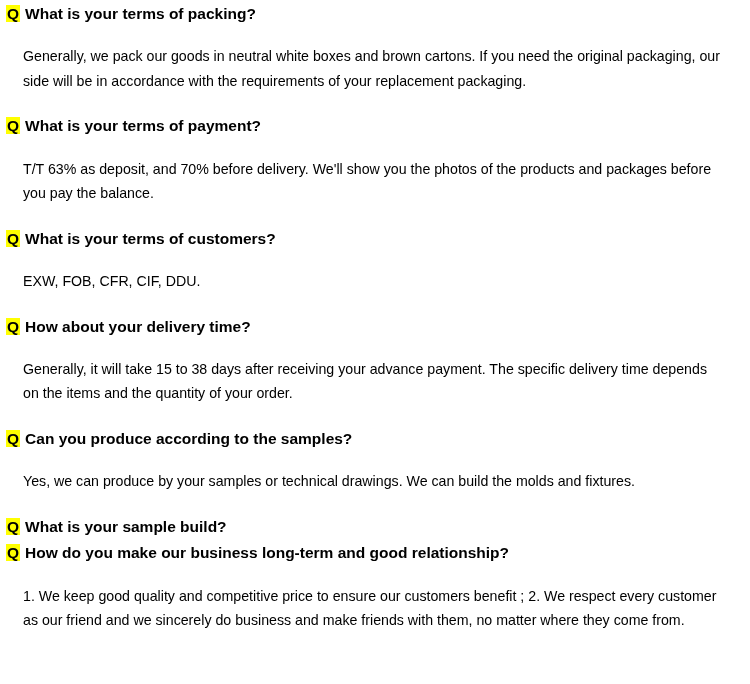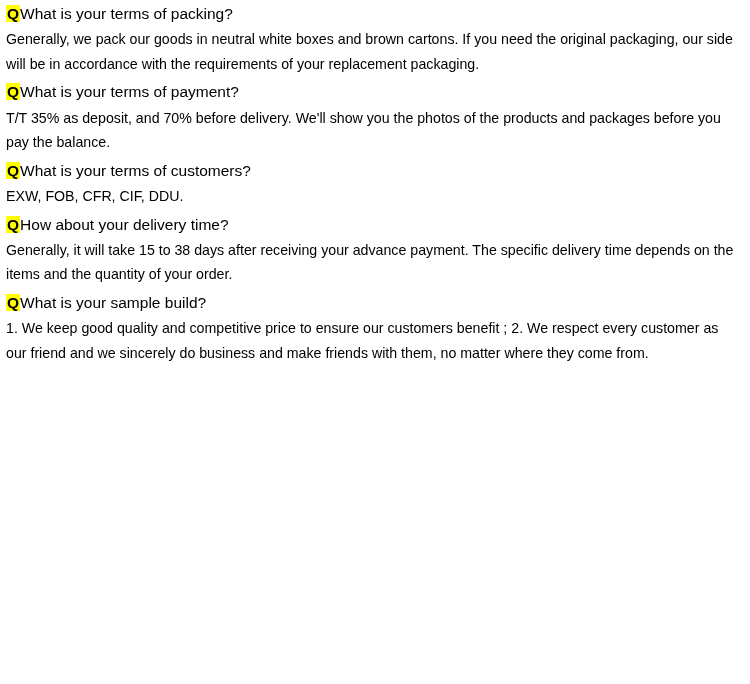--- a/index.html
+++ b/index.html
@@ -30,60 +30,66 @@
     margin: 0;
     padding: 3px 0 1px 6px;
     white-space: nowrap;
   }
   .q-mark {
     background: #ffff00;
     font-weight: bold;
     padding: 0 1px;
   }
   .q-text {
-    font-weight: normal;
+    font-weight: bold;
+    padding-left: 5px;
   }
   .a-text {
     display: block;
     font-size: 14.2px;
     font-weight: normal;
     line-height: 1.72;
     padding: 1px 8px 2px 6px;
-    margin: 0;
+    margin: 17px;
   }
 </style>
 </head>
 <body>
 
 <div class="faq-page">
 
   <div class="faq-item">
     <div class="q-line"><span class="q-mark">Q</span><span class="q-text">What is your terms of packing?</span></div>
     <div class="a-text">Generally, we pack our goods in neutral white boxes and brown cartons. If you need the original packaging, our side will be in accordance with the requirements of your replacement packaging.</div>
   </div>
 
   <div class="faq-item">
     <div class="q-line"><span class="q-mark">Q</span><span class="q-text">What is your terms of payment?</span></div>
-    <div class="a-text">T/T 35% as deposit, and 70% before delivery. We'll show you the photos of the products and packages before you pay the balance.</div>
+    <div class="a-text">T/T 63% as deposit, and 70% before delivery. We'll show you the photos of the products and packages before you pay the balance.</div>
   </div>
 
   <div class="faq-item">
     <div class="q-line"><span class="q-mark">Q</span><span class="q-text">What is your terms of customers?</span></div>
     <div class="a-text">EXW, FOB, CFR, CIF, DDU.</div>
   </div>
 
   <div class="faq-item">
     <div class="q-line"><span class="q-mark">Q</span><span class="q-text">How about your delivery time?</span></div>
     <div class="a-text">Generally, it will take 15 to 38 days after receiving your advance payment. The specific delivery time depends on the items and the quantity of your order.</div>
   </div>
 
+  <div class="faq-item">
+    <div class="q-line"><span class="q-mark">Q</span><span class="q-text">Can you produce according to the samples?</span></div>
+    <div class="a-text">Yes, we can produce by your samples or technical drawings. We can build the molds and fixtures.</div>
+  </div>
 
   <div class="faq-item">
     <div class="q-line"><span class="q-mark">Q</span><span class="q-text">What is your sample build?</span></div>
   </div>
 
 
   <div class="faq-item">
+    <div class="q-line"><span class="q-mark">Q</span><span class="q-text">How do you make our business long-term and good relationship?</span></div>
     <div class="a-text">1. We keep good quality and competitive price to ensure our customers benefit ;
 2. We respect every customer as our friend and we sincerely do business and make friends with them, no matter where they come from.</div>
   </div>
 
 </div>
 
 </body></html>

